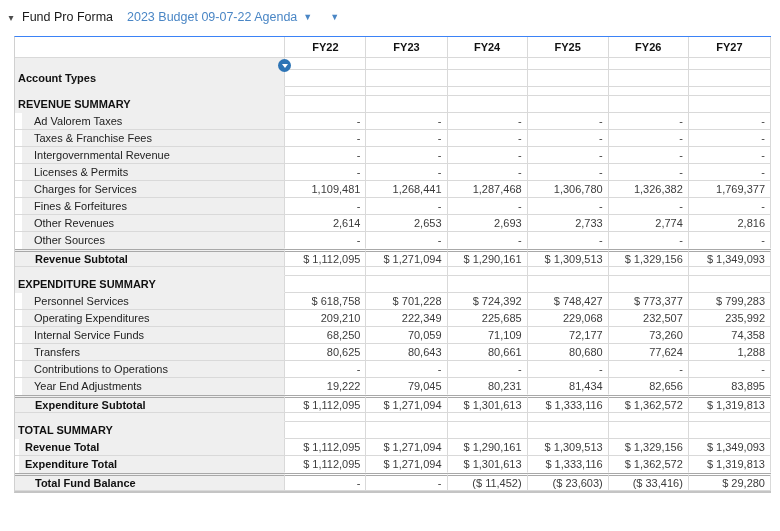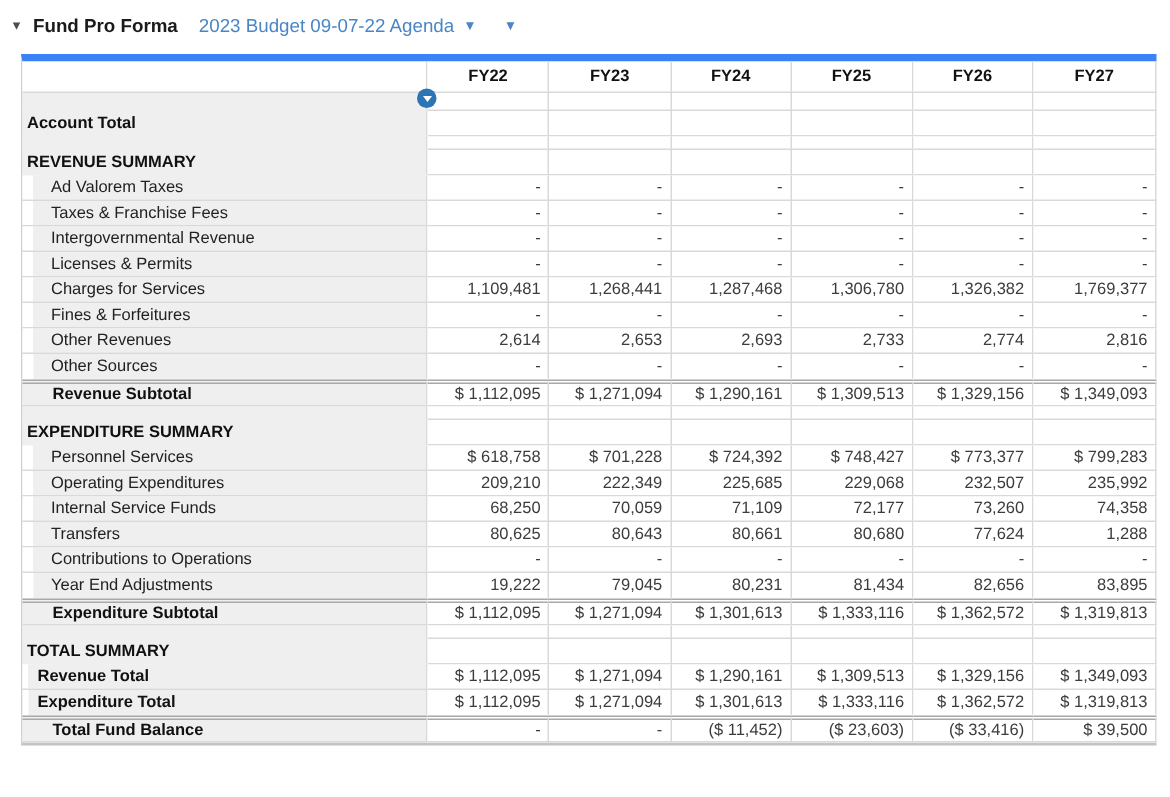--- a/index.html
+++ b/index.html
@@ -1,24 +1,24 @@
 <!DOCTYPE html>
 <html><head>
 <meta charset="utf-8">
 <style>
   html,body{margin:0;padding:0;background:#ffffff;width:780px;height:531px;overflow:hidden;
     font-family:"Liberation Sans","DejaVu Sans",sans-serif;}
   .topbar{display:flex;align-items:center;height:26px;padding-top:4px;}
   .collapse-caret{width:22px;text-align:center;color:#4d4d4d;font-size:10px;cursor:pointer;}
-  .page-title{font-weight:bold;font-size:12.5px;color:#1a1a1a;margin-right:14px;}
+  .page-title{font-weight:normal;font-size:12.5px;color:#1a1a1a;margin-right:14px;}
   .selector{color:#4a86c5;font-size:12.5px;margin-right:18px;cursor:pointer;display:flex;align-items:center;gap:6px;}
   .selector .dd-caret{font-size:9px;color:#4a86c5;}
   .table-wrap{position:relative;margin:6px 0 0 14px;}
   table{border-collapse:separate;border-spacing:0;table-layout:fixed;width:757px;
-    border-top:5px solid #3b82f6;border-left:1px solid #d0d0d0;border-bottom:2px solid #c4c4c4;
+    border-top:1px solid #3b82f6;border-left:1px solid #d0d0d0;border-bottom:2px solid #c4c4c4;
     font-size:11px;color:#333;}
   td,th{border-right:1px solid #d9d9d9;border-bottom:1px solid #d9d9d9;padding:0 5px;
     overflow:hidden;white-space:nowrap;box-sizing:border-box;}
   th{height:21px;font-size:11px;font-weight:bold;color:#111;text-align:center;background:#fff;}
   th.corner{background:#fff;}
   td.lbl{background:#efefef;color:#222;}
   td.val{background:#fff;text-align:right;color:#3c3c3c;}
   tr.filter td{height:12px;}
   tr.filter td.lbl{border-bottom-color:#efefef;}
   tr.spacer td{height:9px;}
@@ -83,21 +83,21 @@
         <tr class="filter">
           <td class="lbl"></td>
           <td class="val"></td>
           <td class="val"></td>
           <td class="val"></td>
           <td class="val"></td>
           <td class="val"></td>
           <td class="val"></td>
         </tr>
         <tr class="section">
-          <td class="lbl">Account Total</td>
+          <td class="lbl">Account Types</td>
           <td class="val"></td>
           <td class="val"></td>
           <td class="val"></td>
           <td class="val"></td>
           <td class="val"></td>
           <td class="val"></td>
         </tr>
         <tr class="spacer">
           <td class="lbl"></td>
           <td class="val"></td>
@@ -314,17 +314,17 @@
           <td class="val">$ 1,362,572</td>
           <td class="val">$ 1,319,813</td>
         </tr>
         <tr class="grand-total">
           <td class="lbl">Total Fund Balance</td>
           <td class="val">-</td>
           <td class="val">-</td>
           <td class="val">($ 11,452)</td>
           <td class="val">($ 23,603)</td>
           <td class="val">($ 33,416)</td>
-          <td class="val">$ 39,500</td>
+          <td class="val">$ 29,280</td>
         </tr>
       </tbody>
   </table>
 </div>
 
 </body></html>

